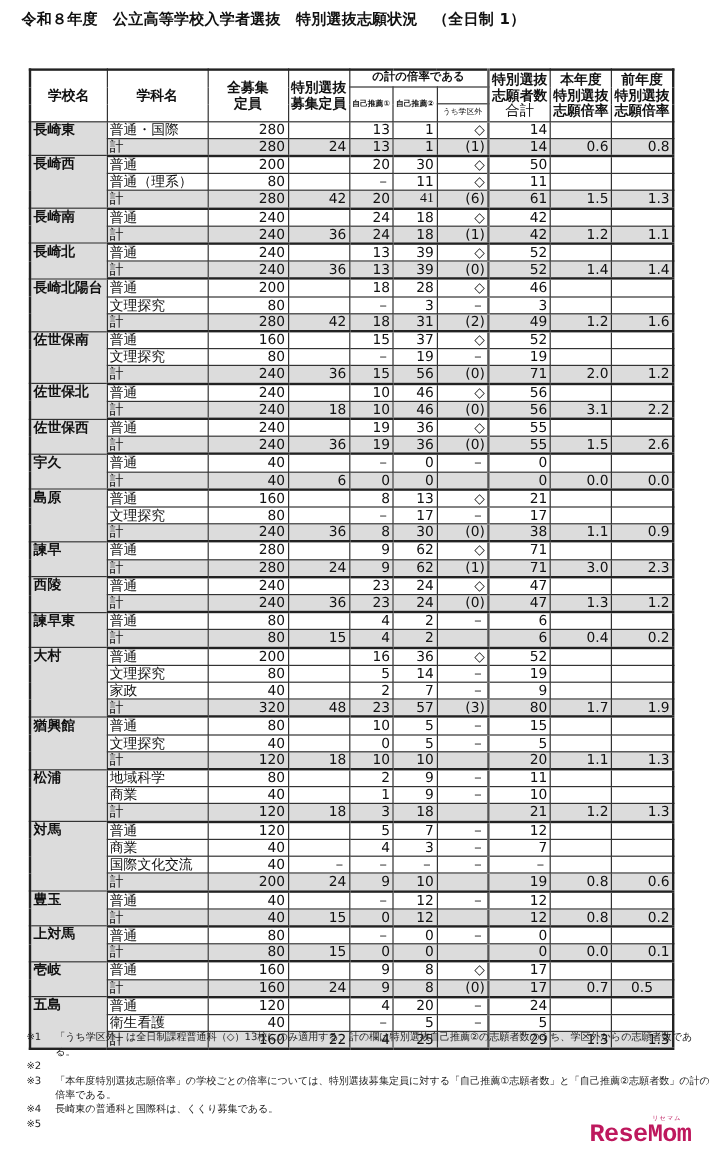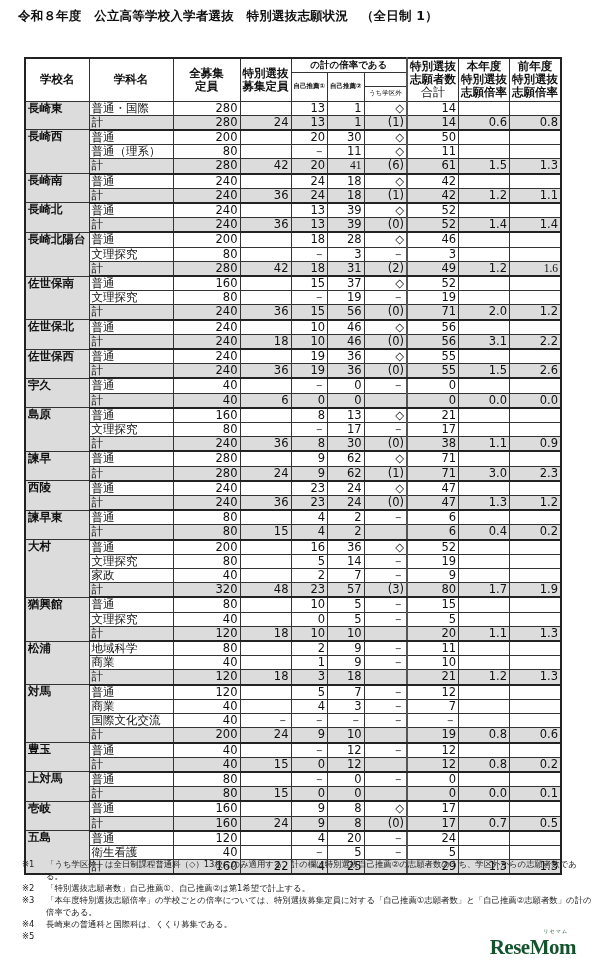--- a/index.html
+++ b/index.html
@@ -20,22 +20,22 @@
   td.num { text-align: right; }
   td.ctr { text-align: center; }
   tr.total td { background: #dcdcdc; }
   tr.total td.dept { border-left: 1px solid #333; }
   td.dept { text-align: left; }
   .sepL { border-left: 2px solid #555 !important; }
   .notes { position: absolute; left: 22px; top: 858px; width: 570px; font-size: 8.4px; line-height: 12px;
            color: #222; }
   .note { display: flex; }
   .note .mk { width: 24px; flex: none; }
-  .logo { position: absolute; right: 30px; top: 935px; font-family: Liberation Serif, serif;
-          font-weight: bold; font-size: 21px; color: #14532d; letter-spacing: -0.5px; }
+  .logo { position: absolute; right: 30px; top: 935px; font-family: Liberation Mono, monospace;
+          font-weight: bold; font-size: 21px; color: #be185d; letter-spacing: -0.5px; }
   .logo .kana { position: absolute; right: 8px; top: -7px; font-size: 5px; font-weight: normal; letter-spacing: 1px; }
 </style>
 </head>
 <body>
 
 <div class="title">令和８年度　公立高等学校入学者選抜　特別選抜志願状況　（全日制 1）</div>
 
 <table class="main">
   <colgroup>
     <col style="width:64px">
@@ -208,21 +208,21 @@
       </tr>
       <tr class="total">
         <td class="dept " style="border-bottom: 2px solid rgb(34, 34, 34);">計</td>
         <td class="num " style="border-bottom: 2px solid rgb(34, 34, 34);">280</td>
         <td class="num " style="border-bottom: 2px solid rgb(34, 34, 34);">42</td>
         <td class="num " style="border-bottom: 2px solid rgb(34, 34, 34);">18</td>
         <td class="num " style="border-bottom: 2px solid rgb(34, 34, 34);">31</td>
         <td class="ctr " style="border-bottom: 2px solid rgb(34, 34, 34); text-align: right;">(2)</td>
         <td class="num sepL " style="border-bottom: 2px solid rgb(34, 34, 34);">49</td>
         <td class="num " style="border-bottom: 2px solid rgb(34, 34, 34);">1.2</td>
-        <td class="num " style="border-bottom: 2px solid rgb(34, 34, 34); font-family: Liberation Serif, serif;">1.6</td>
+        <td class="num " style="border-bottom: 2px solid rgb(34, 34, 34);">1.6</td>
       </tr>
       <tr>
         <td rowspan="3" class="school">佐世保南</td>
         <td class="dept" style="background: rgb(255, 255, 255);">普通</td>
         <td class="num">160</td>
         <td class="num"></td>
         <td class="num">15</td>
         <td class="num">37</td>
         <td class="ctr" style="text-align: right;">◇</td>
         <td class="num sepL">52</td>
@@ -641,21 +641,21 @@
       </tr>
       <tr class="total">
         <td class="dept " style="border-bottom: 2px solid rgb(34, 34, 34);">計</td>
         <td class="num " style="border-bottom: 2px solid rgb(34, 34, 34);">160</td>
         <td class="num " style="border-bottom: 2px solid rgb(34, 34, 34);">24</td>
         <td class="num " style="border-bottom: 2px solid rgb(34, 34, 34);">9</td>
         <td class="num " style="border-bottom: 2px solid rgb(34, 34, 34);">8</td>
         <td class="ctr " style="border-bottom: 2px solid rgb(34, 34, 34); text-align: right;">(0)</td>
         <td class="num sepL " style="border-bottom: 2px solid rgb(34, 34, 34);">17</td>
         <td class="num " style="border-bottom: 2px solid rgb(34, 34, 34);">0.7</td>
-        <td class="num " style="border-bottom: 2px solid rgb(34, 34, 34);">0.5</td>
+        <td class="num " style="border-bottom: 2px solid rgb(34, 34, 34); text-align: center;">0.5</td>
       </tr>
       <tr>
         <td rowspan="3" class="school">五島</td>
         <td class="dept" style="background: rgb(255, 255, 255);">普通</td>
         <td class="num">120</td>
         <td class="num"></td>
         <td class="num">4</td>
         <td class="num">20</td>
         <td class="ctr" style="text-align: right;">－</td>
         <td class="num sepL">24</td>
@@ -687,21 +687,20 @@
     </tbody>
 </table>
 
 <div class="notes">
   <div class="note">
       <span class="mk">※1</span>
       <span>「うち学区外」は全日制課程普通科（◇）13校にのみ適用する。計の欄は特別選抜自己推薦②の志願者数のうち、学区外からの志願者数である。</span>
     </div>
   <div class="note">
       <span class="mk">※2</span>
-      <span>「特別選抜志願者数」自己推薦①、自己推薦②は第1希望で計上する。</span>
     </div>
   <div class="note">
       <span class="mk">※3</span>
       <span>「本年度特別選抜志願倍率」の学校ごとの倍率については、特別選抜募集定員に対する「自己推薦①志願者数」と「自己推薦②志願者数」の計の倍率である。</span>
     </div>
   <div class="note">
       <span class="mk">※4</span>
       <span>長崎東の普通科と国際科は、くくり募集である。</span>
     </div>
   <div class="note">

